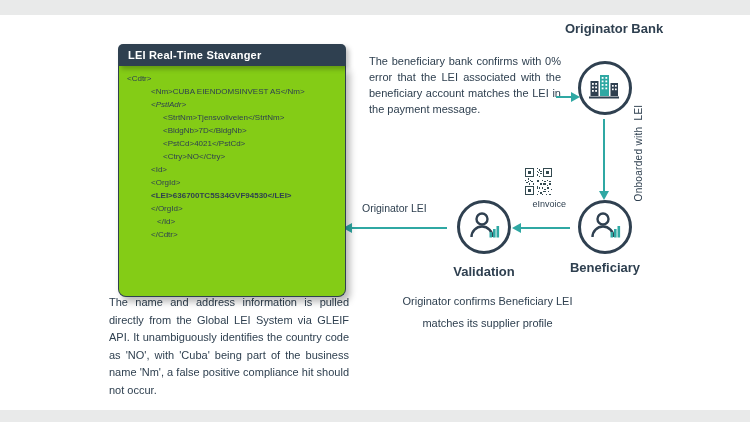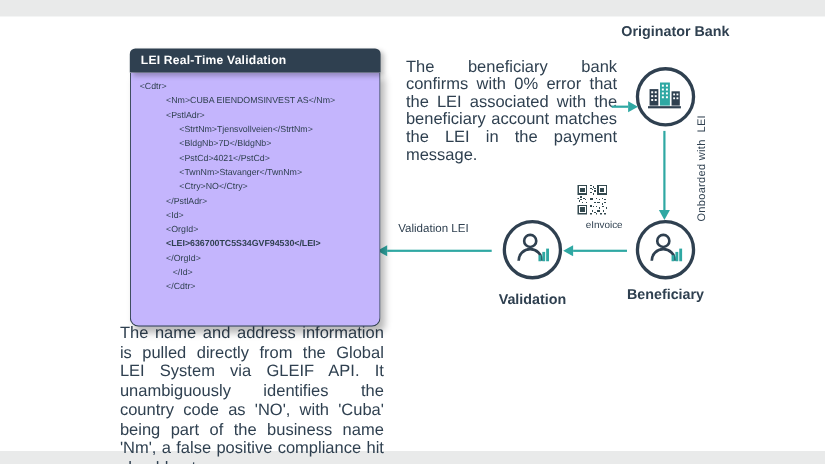--- a/index.html
+++ b/index.html
@@ -16,32 +16,32 @@
   .code-panel{position:absolute;left:118px;top:44px;width:228px;}
   .panel-header{
     background:var(--navy,#2f4050);color:#ffffff;
     font-size:11px;font-weight:bold;letter-spacing:.2px;
     height:22px;line-height:22px;padding-left:10px;
     border-radius:5px 5px 0 0;
     box-shadow:3px 3px 5px rgba(0,0,0,.25);
     position:relative;z-index:2;
   }
   .panel-body{
-    background:#c4b5fd;border:1px solid var(--navy,#2f4050);border-top:none;
+    background:#84cc16;border:1px solid var(--navy,#2f4050);border-top:none;
     border-radius:0 0 8px 8px;height:218px;padding:6px 8px;
     box-shadow:4px 5px 7px rgba(0,0,0,.28);
     position:relative;z-index:1;
   }
   .code-line{
     font-size:8px;line-height:13px;white-space:nowrap;
     color:var(--navy,#2f4050);
   }
 
   
-  .note{position:absolute;font-size:15px;line-height:17px;text-align:justify;margin:0;}
+  .note{position:absolute;font-size:11px;line-height:17px;text-align:justify;margin:0;}
   .left-note{left:109px;top:294px;width:240px;line-height:17.5px;}
   .bank-note{left:369px;top:53px;width:192px;line-height:16px;}
   .orig-note{left:385px;top:290px;width:205px;text-align:center;line-height:22px;}
 
   
   .node-circle{
     position:absolute;width:54px;height:54px;border-radius:50%;
     border:3px solid var(--navy,#2f4050);background:#fff;box-sizing:border-box;
     display:flex;align-items:center;justify-content:center;
   }
@@ -88,44 +88,43 @@
 
   .qr{position:absolute;left:525px;top:168px;width:27px;height:27px;}
 </style>
 </head>
 <body style="--navy: #2f4050; --teal: #2fa8a3;">
 
 <div class="canvas">
   <div class="slide"></div>
 
   <div class="code-panel">
-    <div class="panel-header">LEI Real-Time Validation</div>
+    <div class="panel-header">LEI Real-Time Stavanger</div>
     <div class="panel-body">
         <div class="code-line" style="padding-left: 0px;">&lt;Cdtr&gt;</div>
         <div class="code-line" style="padding-left: 24px;">&lt;Nm&gt;CUBA EIENDOMSINVEST AS&lt;/Nm&gt;</div>
-        <div class="code-line" style="padding-left: 24px;">&lt;PstlAdr&gt;</div>
+        <div class="code-line" style="padding-left: 24px; font-style: italic;">&lt;PstlAdr&gt;</div>
         <div class="code-line" style="padding-left: 36px;">&lt;StrtNm&gt;Tjensvollveien&lt;/StrtNm&gt;</div>
         <div class="code-line" style="padding-left: 36px;">&lt;BldgNb&gt;7D&lt;/BldgNb&gt;</div>
         <div class="code-line" style="padding-left: 36px;">&lt;PstCd&gt;4021&lt;/PstCd&gt;</div>
-        <div class="code-line" style="padding-left: 36px;">&lt;TwnNm&gt;Stavanger&lt;/TwnNm&gt;</div>
         <div class="code-line" style="padding-left: 36px;">&lt;Ctry&gt;NO&lt;/Ctry&gt;</div>
-        <div class="code-line" style="padding-left: 24px;">&lt;/PstlAdr&gt;</div>
         <div class="code-line" style="padding-left: 24px;">&lt;Id&gt;</div>
         <div class="code-line" style="padding-left: 24px;">&lt;OrgId&gt;</div>
         <div class="code-line" style="padding-left: 24px; font-weight: bold;">&lt;LEI&gt;636700TC5S34GVF94530&lt;/LEI&gt;</div>
         <div class="code-line" style="padding-left: 24px;">&lt;/OrgId&gt;</div>
         <div class="code-line" style="padding-left: 30px;">&lt;/Id&gt;</div>
         <div class="code-line" style="padding-left: 24px;">&lt;/Cdtr&gt;</div>
       </div>
   </div>
 
   <p class="note left-note">The name and address information is pulled directly from the Global LEI System via GLEIF API. It unambiguously identifies the country code as 'NO', with 'Cuba' being part of the business name 'Nm', a false positive compliance hit should not occur.</p>
 
   <p class="note bank-note">The beneficiary bank confirms with 0% error that the LEI associated with the beneficiary account matches the LEI in the payment message.</p>
 
+  <p class="note orig-note">Originator confirms Beneficiary LEI matches its supplier profile</p>
 
   <div class="node-label bank-label">Originator Bank</div>
   <div class="node-circle bank-circle">
     <span>
       <svg width="32" height="30" viewBox="0 0 32 30">
         <rect x="1.5" y="10" width="8" height="15" fill="#2f4050"></rect>
         <rect x="3" y="12" width="1.8" height="1.8" fill="#fff"></rect>
           <rect x="6.2" y="12" width="1.8" height="1.8" fill="#fff"></rect>
         <rect x="3" y="15.5" width="1.8" height="1.8" fill="#fff"></rect>
           <rect x="6.2" y="15.5" width="1.8" height="1.8" fill="#fff"></rect>
@@ -236,15 +235,15 @@
           <rect x="19" y="20" width="1" height="1"></rect>
         <rect x="9" y="20" width="1" height="1"></rect>
           <rect x="13" y="20" width="1" height="1"></rect>
       </g>
     </svg>
   </div>
   <div class="small-label einv-label">eInvoice</div>
 
   <div class="h-arrow left arrow-ben-orig"></div>
 
-  <div class="small-label benlei-label">Validation LEI</div>
+  <div class="small-label benlei-label">Originator LEI</div>
   <div class="h-arrow left arrow-orig-panel"></div>
 </div>
 
 </body></html>

